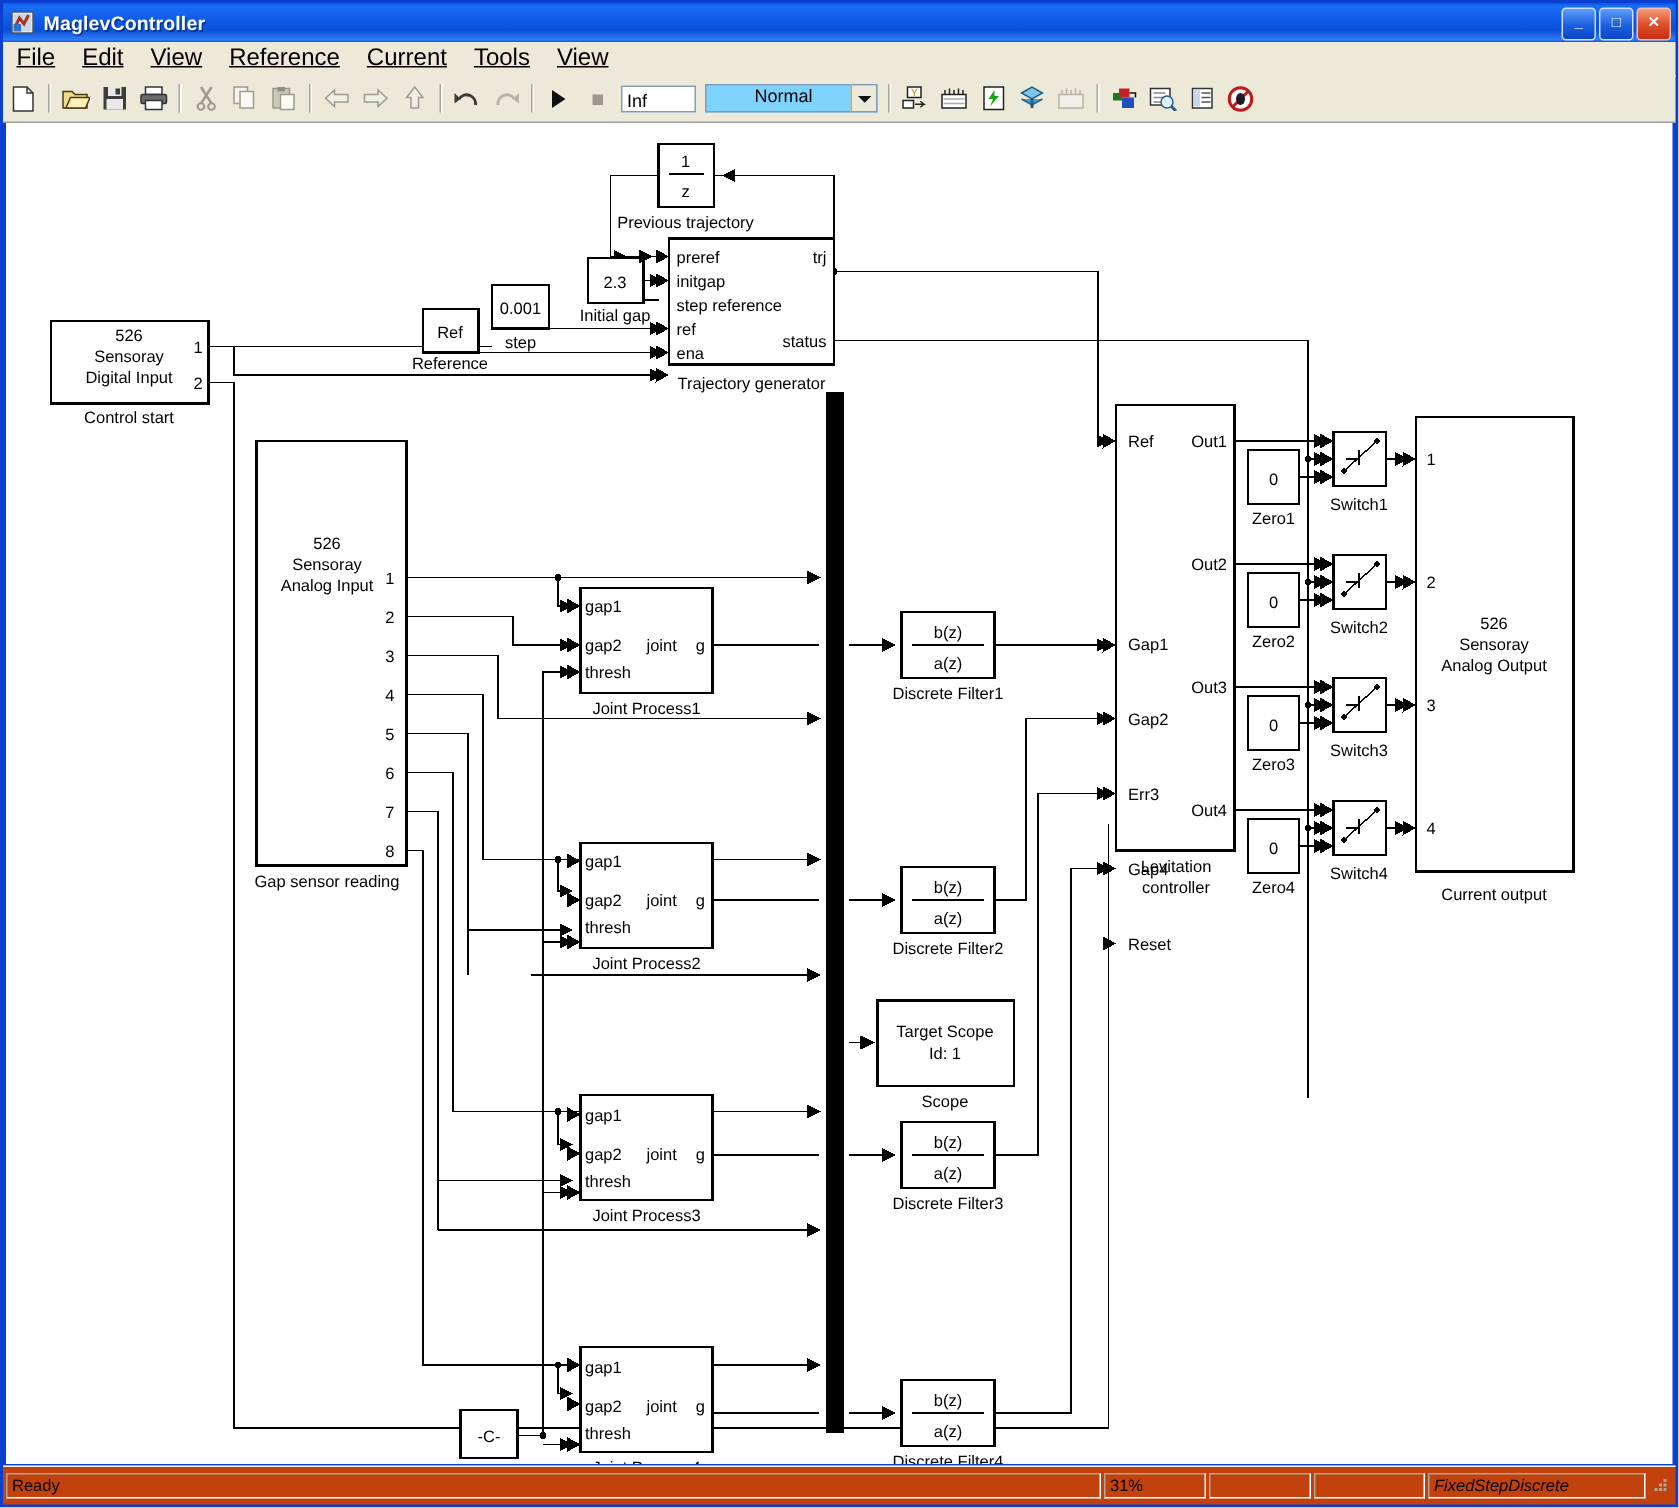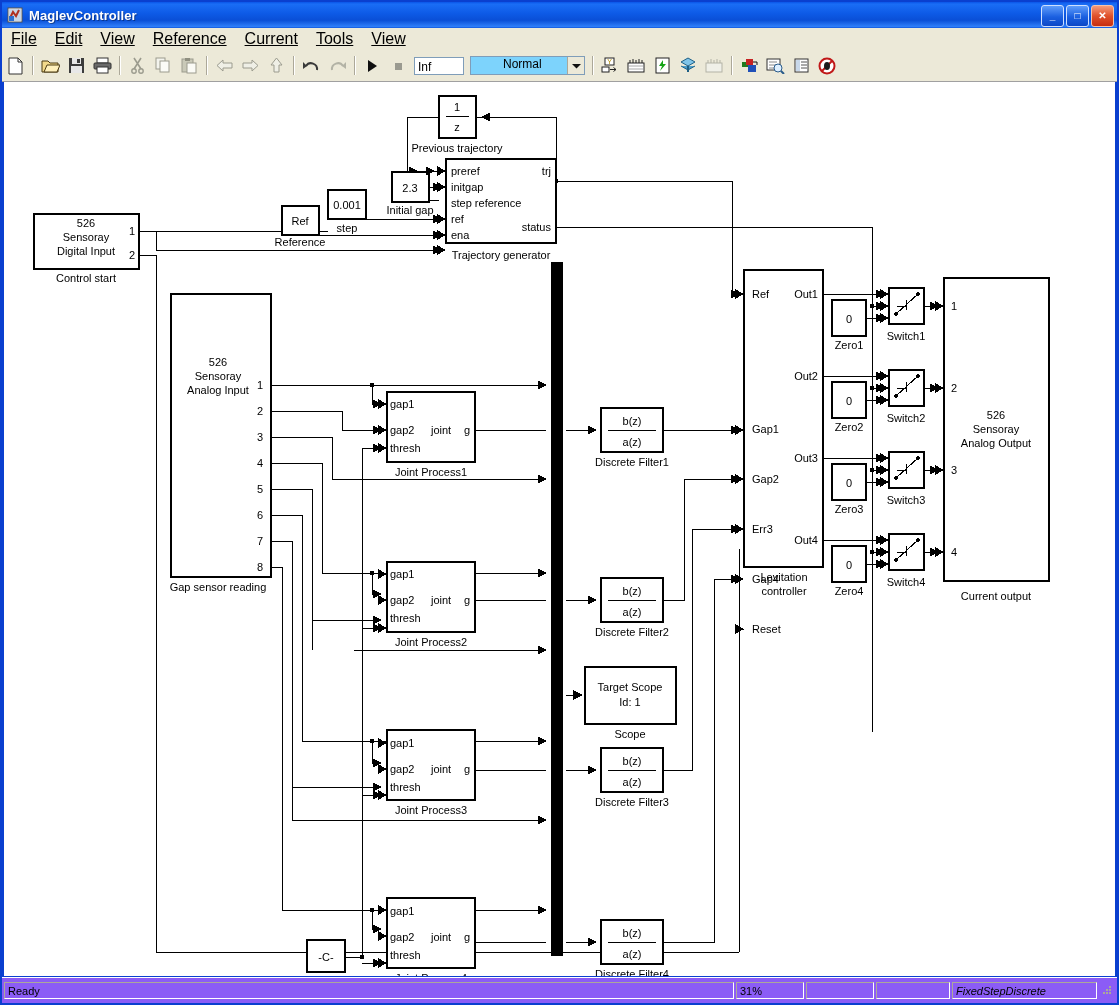--- a/index.html
+++ b/index.html
@@ -39,21 +39,21 @@
   .tb-select .lbl{flex:1;padding-left:4px;}
   .tb-select .arrow{width:16px;height:17px;background:#ece9d8;border-left:1px solid #aca899;
      display:flex;align-items:center;justify-content:center;font-size:7px;}
 
   
   #canvas{position:absolute;left:4px;top:82px;width:1111px;height:894px;background:#fff;
      overflow:hidden;}
   #canvas svg{position:absolute;left:0;top:0;}
 
   
-  #statusbar{position:absolute;left:2px;bottom:2px;width:1115px;height:25px;background:#8b5cf6;
+  #statusbar{position:absolute;left:2px;bottom:2px;width:1115px;height:25px;background:#c2410c;
      display:flex;align-items:center;border-top:1px solid #fff;justify-content:space-between;}
   .sb-pane{height:17px;border:1px solid #aca899;border-right-color:#fff;border-bottom-color:#fff;
      margin:0 1px;font-size:11px;color:#000;display:flex;align-items:center;padding:0 3px;
      box-sizing:border-box;}
   .sb-grip{width:14px;height:14px;margin-left:2px;margin-right:3px;position:relative;}
   .sb-grip i{position:absolute;display:block;width:2px;height:2px;background:#aca899;}
 </style>
 </head>
 <body>
 

